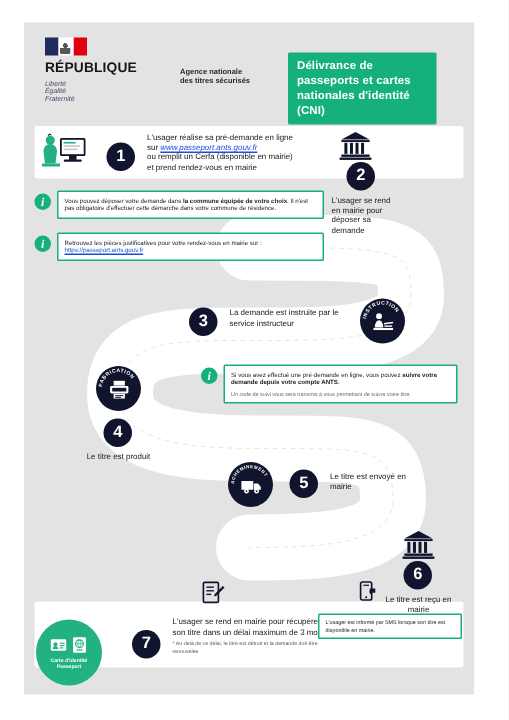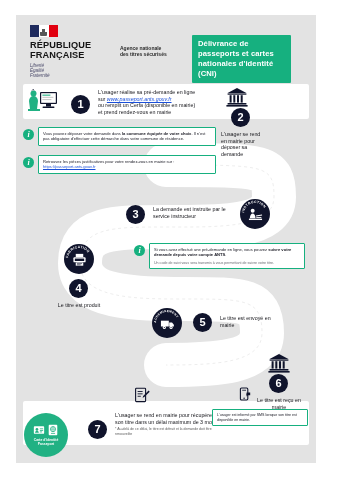--- a/index.html
+++ b/index.html
@@ -98,21 +98,20 @@
   <div class="header">
 
     <div class="marianne">
       <div class="flag">
         <i class="b"></i>
           <i class="w"></i>
           <i class="r"></i>
       </div>
       <div class="rf">
         <div>RÉPUBLIQUE</div>
-        <div>FRANÇAISE</div>
       </div>
       <div class="devise">
         <div>Liberté</div>
         <div>Égalité</div>
         <div>Fraternité</div>
       </div>
     </div>
 
     <div class="agence">
       <div>Agence nationale</div>

